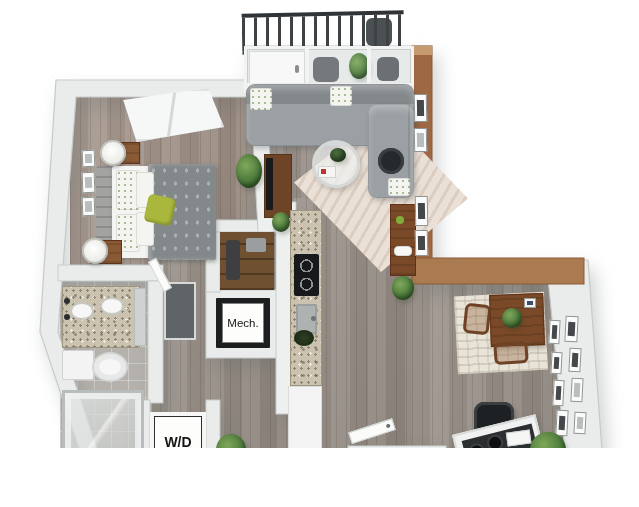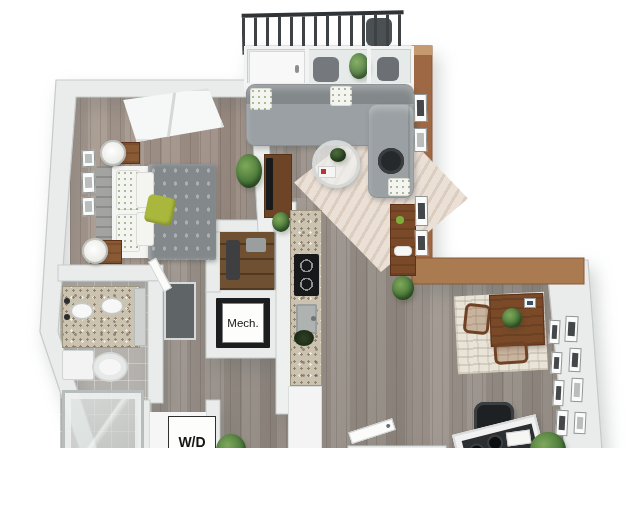--- a/index.html
+++ b/index.html
@@ -167,21 +167,21 @@
   </div>
   <div class="abs" style="left:294px;top:330px;width:20px;height:16px;background:radial-gradient(circle at 50% 50%, #2f4024, #1d2a16 75%);border-radius:50%;"></div>
   <div class="abs" style="left:288px;top:386px;width:34px;height:76px;background:#f3f4f3;border:1px solid #d9dddc;box-sizing:border-box;"></div>
 
   <div class="abs" style="left:216px;top:298px;width:54px;height:50px;background:#1b1d1e;border-radius:1px;"></div>
   <div class="abs labelbox" style="left:222px;top:303px;width:42px;height:40px;border-color:#7e7f7f;font-size:11.5px;">
     <span>Mech.</span>
   </div>
 
   <div class="abs" style="left:150px;top:412px;width:56px;height:62px;background:#f5f6f5;"></div>
-  <div class="abs labelbox" style="left:168px;top:416px;width:48px;height:52px;font-size:14px;font-weight:bold;">
+  <div class="abs labelbox" style="left:154px;top:416px;width:48px;height:52px;font-size:14px;font-weight:bold;">
     <span>W/D</span>
   </div>
 
   <div class="abs granite" style="left:62px;top:286px;width:78px;height:62px;border:1px solid #9d957f;box-sizing:border-box;"></div>
   <div class="abs" style="left:70px;top:302px;width:24px;height:18px;background:#f6f7f6;border:2px solid #c8c8c3;border-radius:50%;box-sizing:border-box;"></div>
   <div class="abs" style="left:100px;top:297px;width:24px;height:18px;background:#f6f7f6;border:2px solid #c8c8c3;border-radius:50%;box-sizing:border-box;"></div>
   <div class="abs" style="left:64px;top:298px;width:6px;height:6px;background:#2c2e2e;border-radius:50%;"></div>
   <div class="abs" style="left:64px;top:314px;width:6px;height:6px;background:#2c2e2e;border-radius:50%;"></div>
   <div class="abs" style="left:134px;top:288px;width:12px;height:58px;background:#cfd2d1;border:1px solid #b8bcbb;box-sizing:border-box;"></div>
 

